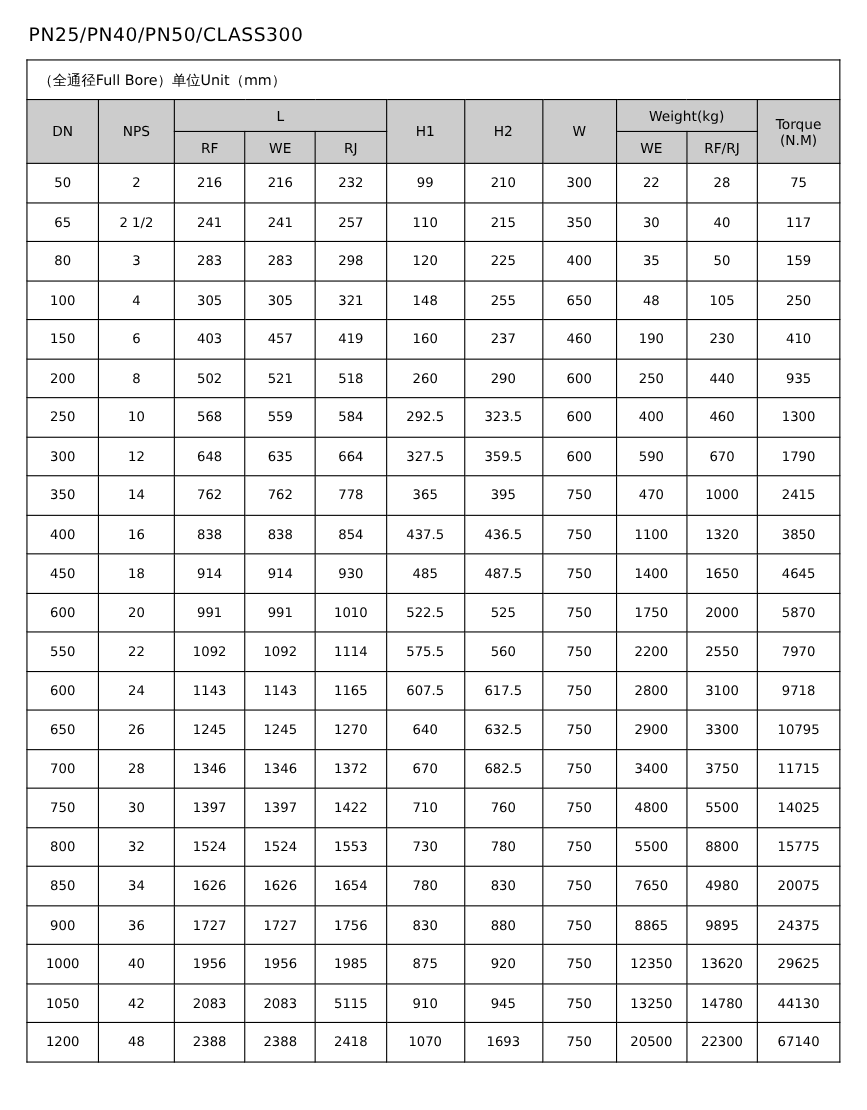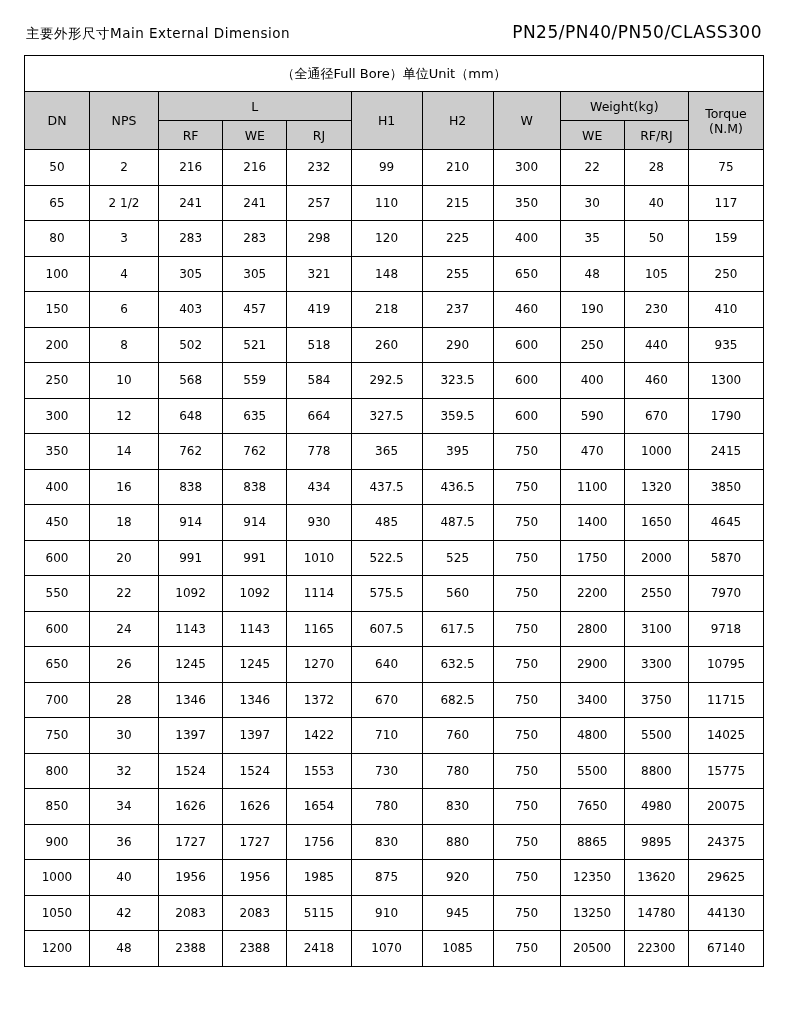--- a/index.html
+++ b/index.html
@@ -31,21 +31,21 @@
   }
   .title-left { font-size: 13.5px; }
   .title-right { font-size: 17px; }
 
   .subheader {
     border: 1px solid #000;
     border-bottom: none;
     height: 36px;
     display: flex;
     align-items: center;
-    justify-content: center;
+    justify-content: flex-start;
     padding: 0 10px;
     font-size: 13px;
     box-sizing: border-box;
   }
 
   table.dim {
     border-collapse: collapse;
     width: 100%;
     table-layout: fixed;
     font-size: 12px;
@@ -75,21 +75,20 @@
   .hdr-wt { width: 68px; }
   .hdr-torque { width: 74px; }
   .nowrap { white-space: nowrap; }
 </style>
 </head>
 <body>
 
 <div class="page">
 
   <div class="title-row">
-    <div class="title-left">主要外形尺寸Main External Dimension</div>
     <div class="title-right">PN25/PN40/PN50/CLASS300</div>
   </div>
 
   <div class="subheader">
     <span>（全通径Full Bore）</span>
     <span>单位Unit（mm）</span>
   </div>
 
   <table class="dim">
     <thead>
@@ -166,21 +165,21 @@
           <td>48</td>
           <td>105</td>
           <td>250</td>
         </tr>
         <tr>
           <td>150</td>
           <td>6</td>
           <td>403</td>
           <td>457</td>
           <td>419</td>
-          <td>218</td>
+          <td>160</td>
           <td>237</td>
           <td>460</td>
           <td>190</td>
           <td>230</td>
           <td>410</td>
         </tr>
         <tr>
           <td>200</td>
           <td>8</td>
           <td>502</td>
@@ -230,21 +229,21 @@
           <td>750</td>
           <td>470</td>
           <td>1000</td>
           <td>2415</td>
         </tr>
         <tr>
           <td>400</td>
           <td>16</td>
           <td>838</td>
           <td>838</td>
-          <td>434</td>
+          <td>854</td>
           <td>437.5</td>
           <td>436.5</td>
           <td>750</td>
           <td>1100</td>
           <td>1320</td>
           <td>3850</td>
         </tr>
         <tr>
           <td>450</td>
           <td>18</td>
@@ -401,21 +400,21 @@
           <td>14780</td>
           <td>44130</td>
         </tr>
         <tr>
           <td>1200</td>
           <td>48</td>
           <td>2388</td>
           <td>2388</td>
           <td>2418</td>
           <td>1070</td>
-          <td>1085</td>
+          <td>1693</td>
           <td>750</td>
           <td>20500</td>
           <td>22300</td>
           <td>67140</td>
         </tr>
       </tbody>
   </table>
 
 </div>
 

